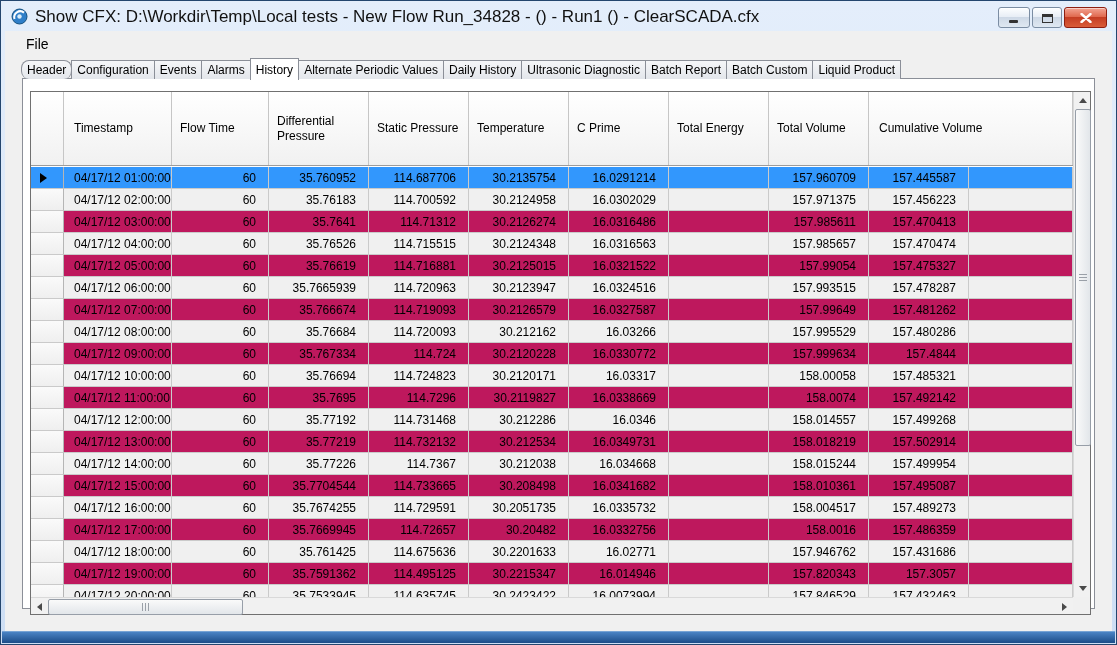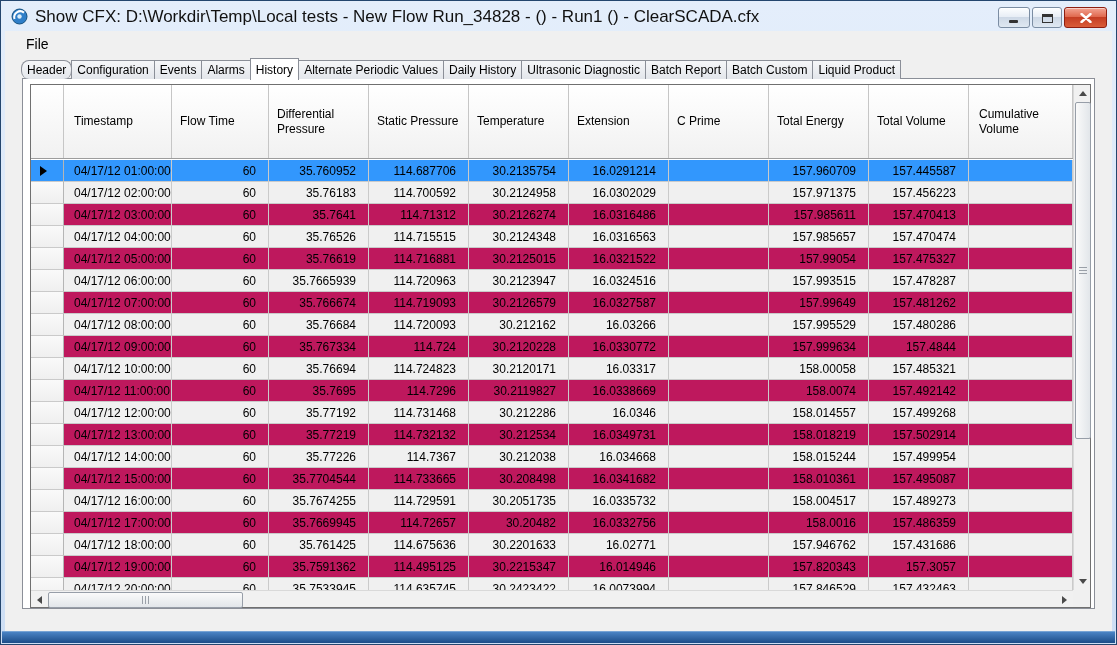--- a/index.html
+++ b/index.html
@@ -64,21 +64,21 @@
   .tab:first-child{margin-left:0;border-radius:8px;}
   .tab.active{
     height:22px;margin-bottom:-1px;background:#fff;z-index:6;position:relative;
   }
   .tabpanel{
     position:absolute;left:17px;top:47px;width:1073px;height:531px;
     background:#fff;border:1px solid #8b8f98;box-sizing:border-box;z-index:1;
   }
   
   .grid{
-    position:absolute;left:7px;top:5px;width:1061px;height:524px;
+    position:absolute;left:7px;top:12px;width:1061px;height:524px;
     border:1px solid #707070;box-sizing:border-box;background:#fff;
   }
   .grid-main{position:absolute;left:0;top:0;right:17px;bottom:0;}
   .grid-header{
     display:flex;height:74px;
     background:linear-gradient(#ffffff,#f1f1f1);
     border-bottom:1px solid #9c9c9c;box-sizing:border-box;
   }
   .hcell{
     box-sizing:border-box;border-right:1px solid #c6c6c6;
@@ -210,21 +210,20 @@
     <div class="tabpanel">
       <div class="grid">
         <div class="grid-main">
           <div class="grid-header" id="grid-header">
               <div class="hcell rowhead c0"></div>
               <div class="hcell c1">Timestamp</div>
               <div class="hcell c2">Flow Time</div>
               <div class="hcell c3">Differential Pressure</div>
               <div class="hcell c4">Static Pressure</div>
               <div class="hcell c5">Temperature</div>
-              <div class="hcell c6">Extension</div>
               <div class="hcell c7">C Prime</div>
               <div class="hcell c9">Total Energy</div>
               <div class="hcell c8">Total Volume</div>
               <div class="hcell c10 c10">Cumulative Volume</div>
             </div>
           <div class="grid-body" id="grid-body">
               <div class="grid-row selected">
                 <div class="cell rowhead c0">
                   <span class="sel-arrow"></span>
                 </div>

